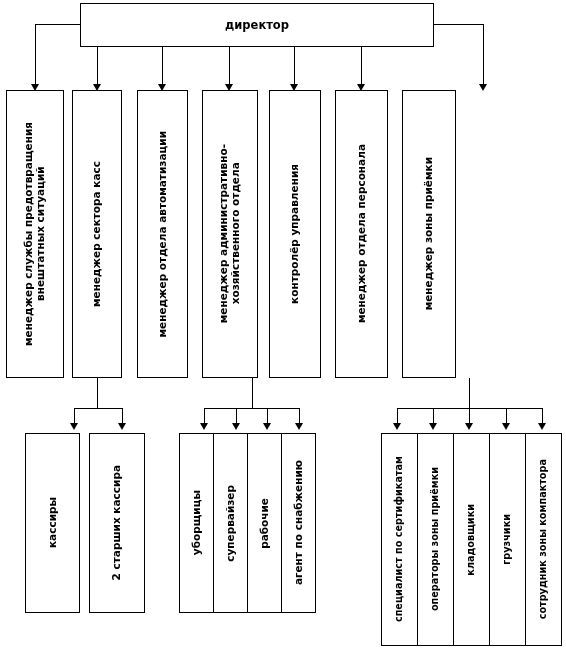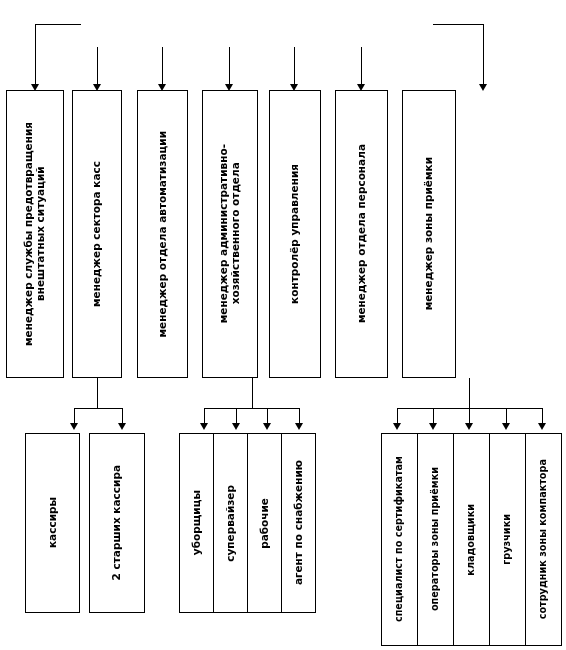--- a/index.html
+++ b/index.html
@@ -66,20 +66,23 @@
     border-left: 4.5px solid transparent;
     border-right: 4.5px solid transparent;
     border-top: 7px solid #000000;
   }
 </style>
 </head>
 <body>
 
 <div id="chart">
 
+  <div class="box horiz" style="left:80px; top:3px; width:354px; height:44px;">
+    <span class="lbl">директор</span>
+  </div>
 
   <div class="hline" style="left:35px; top:24px; width:46px;"></div>
   <div class="vline" style="left:35px; top:24px; height:64px;"></div>
   <div class="arrow" style="left:31px; top:84px;"></div>
 
   <div class="hline" style="left:433px; top:24px; width:50px;"></div>
   <div class="vline" style="left:483px; top:24px; height:64px;"></div>
   <div class="arrow" style="left:479px; top:84px;"></div>
 
   <div class="vline" style="left:97px; top:47px; height:41px;"></div>

